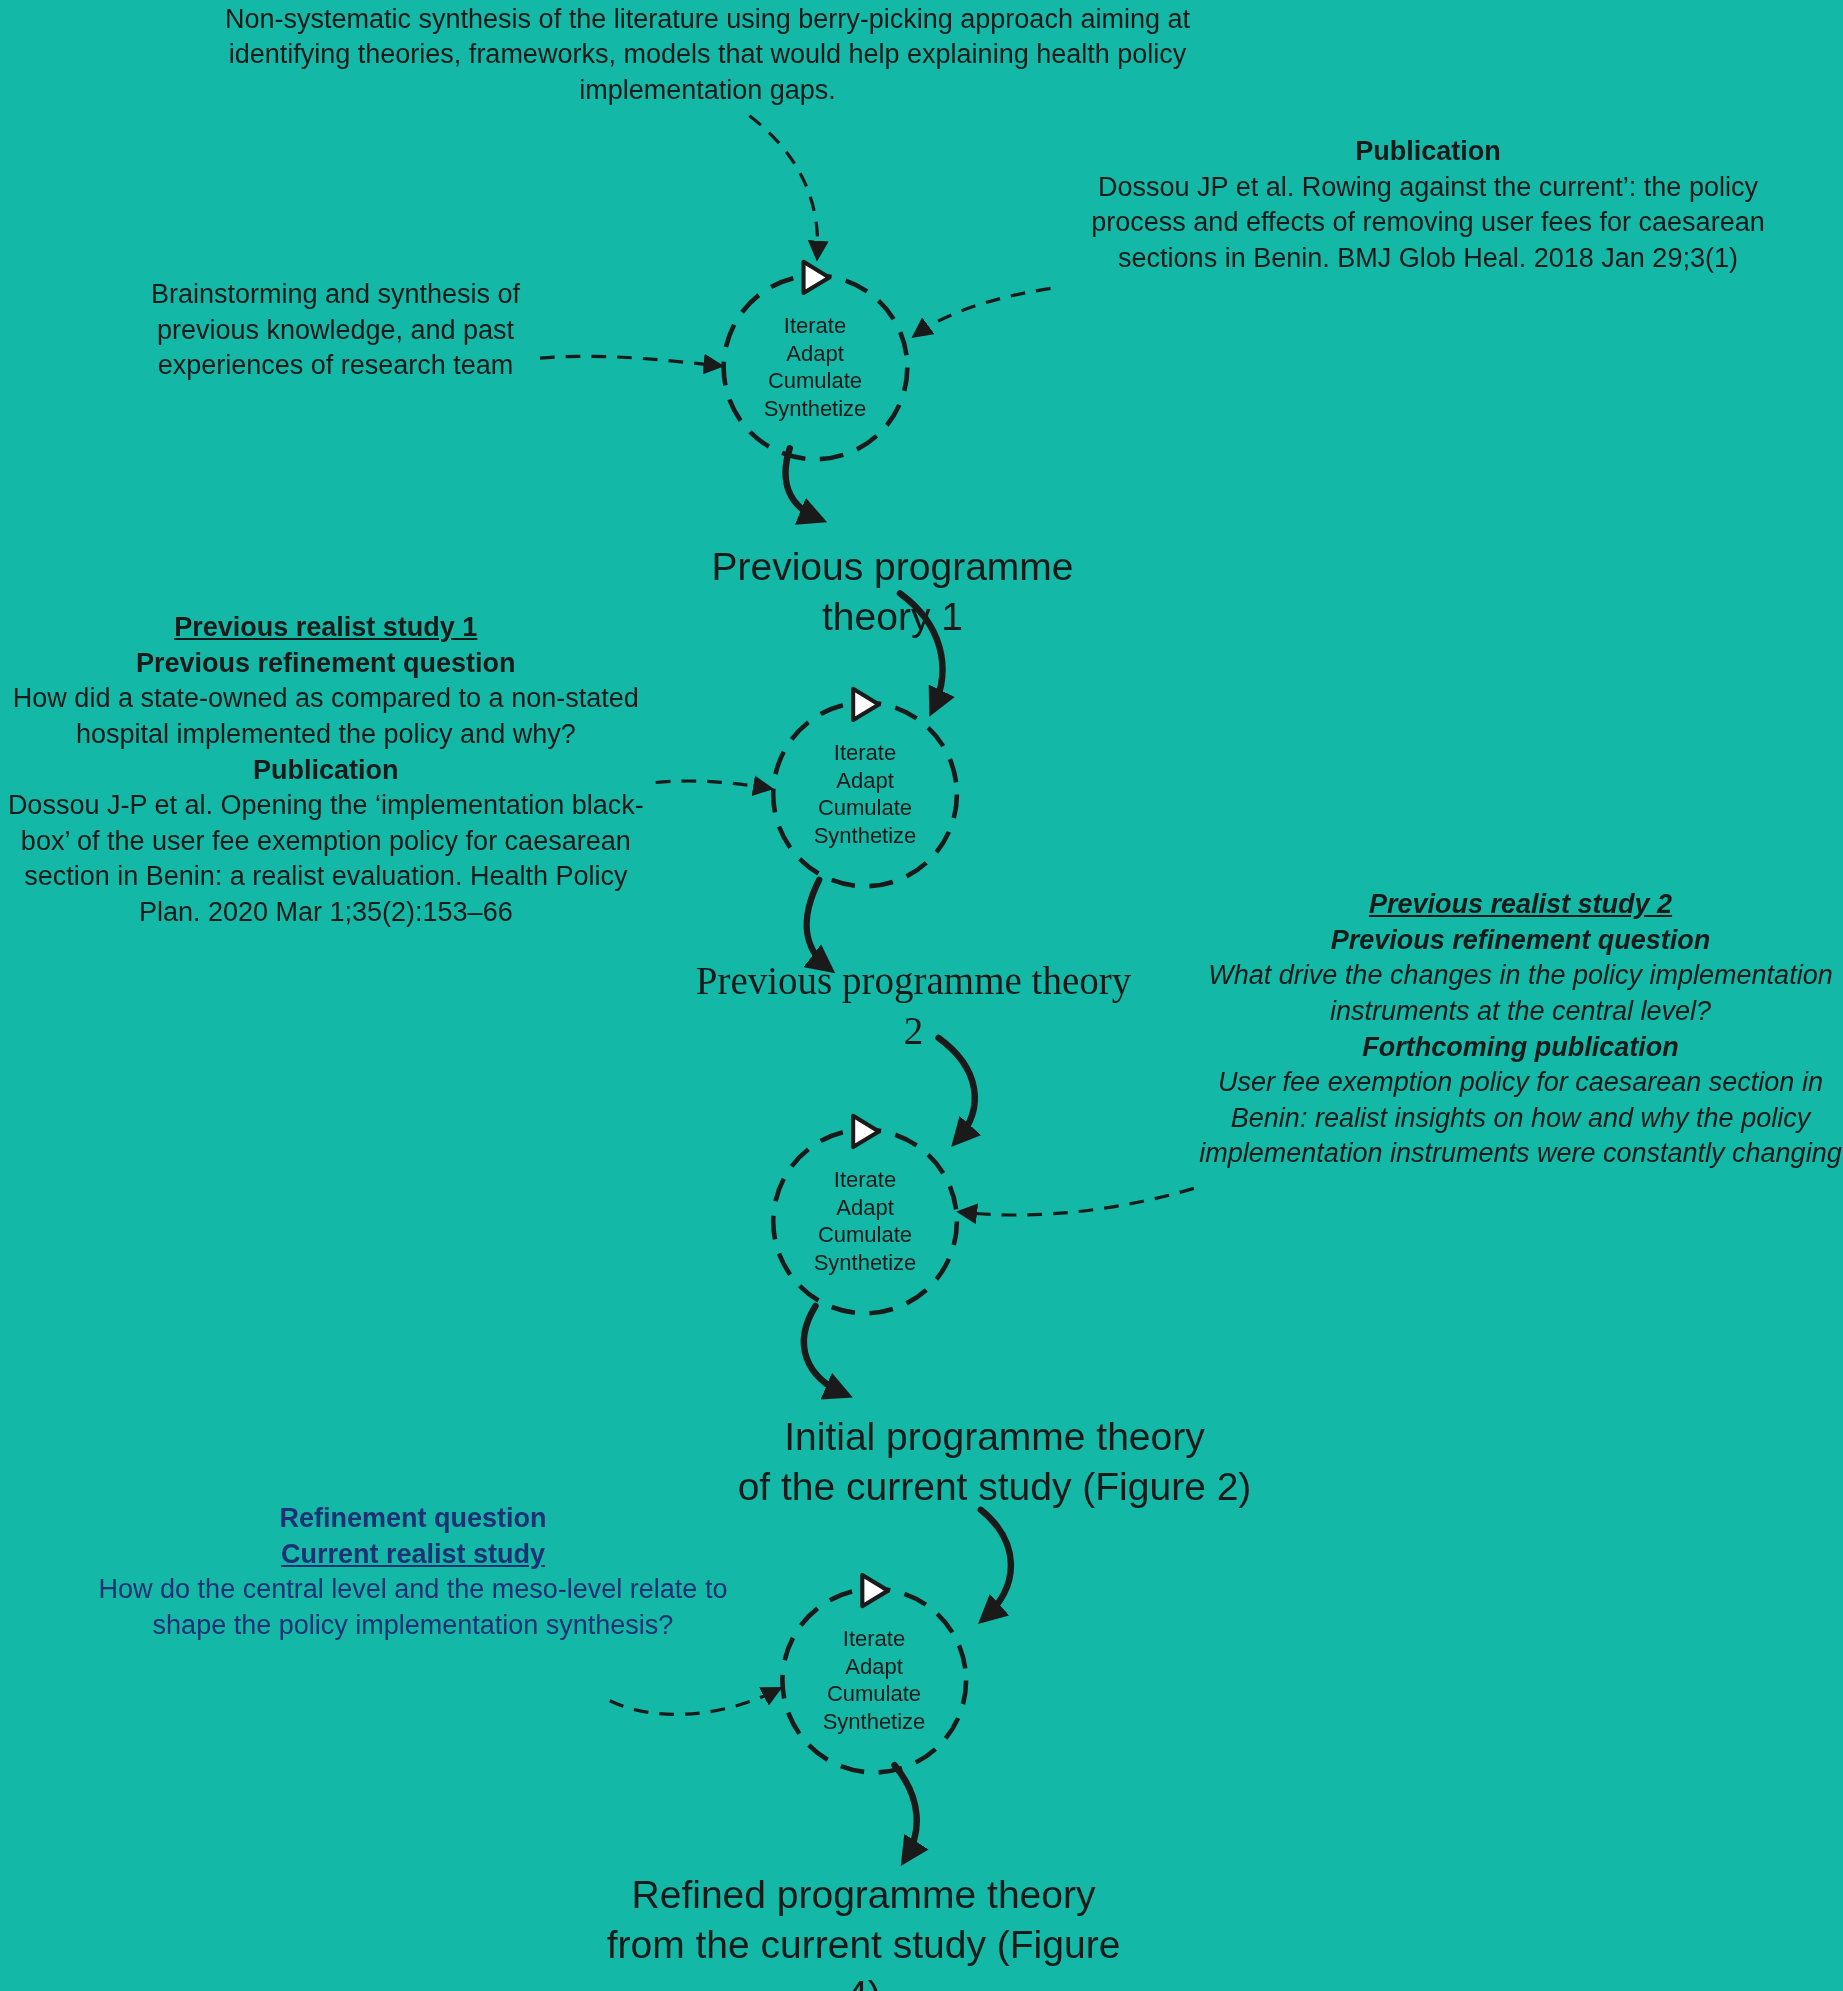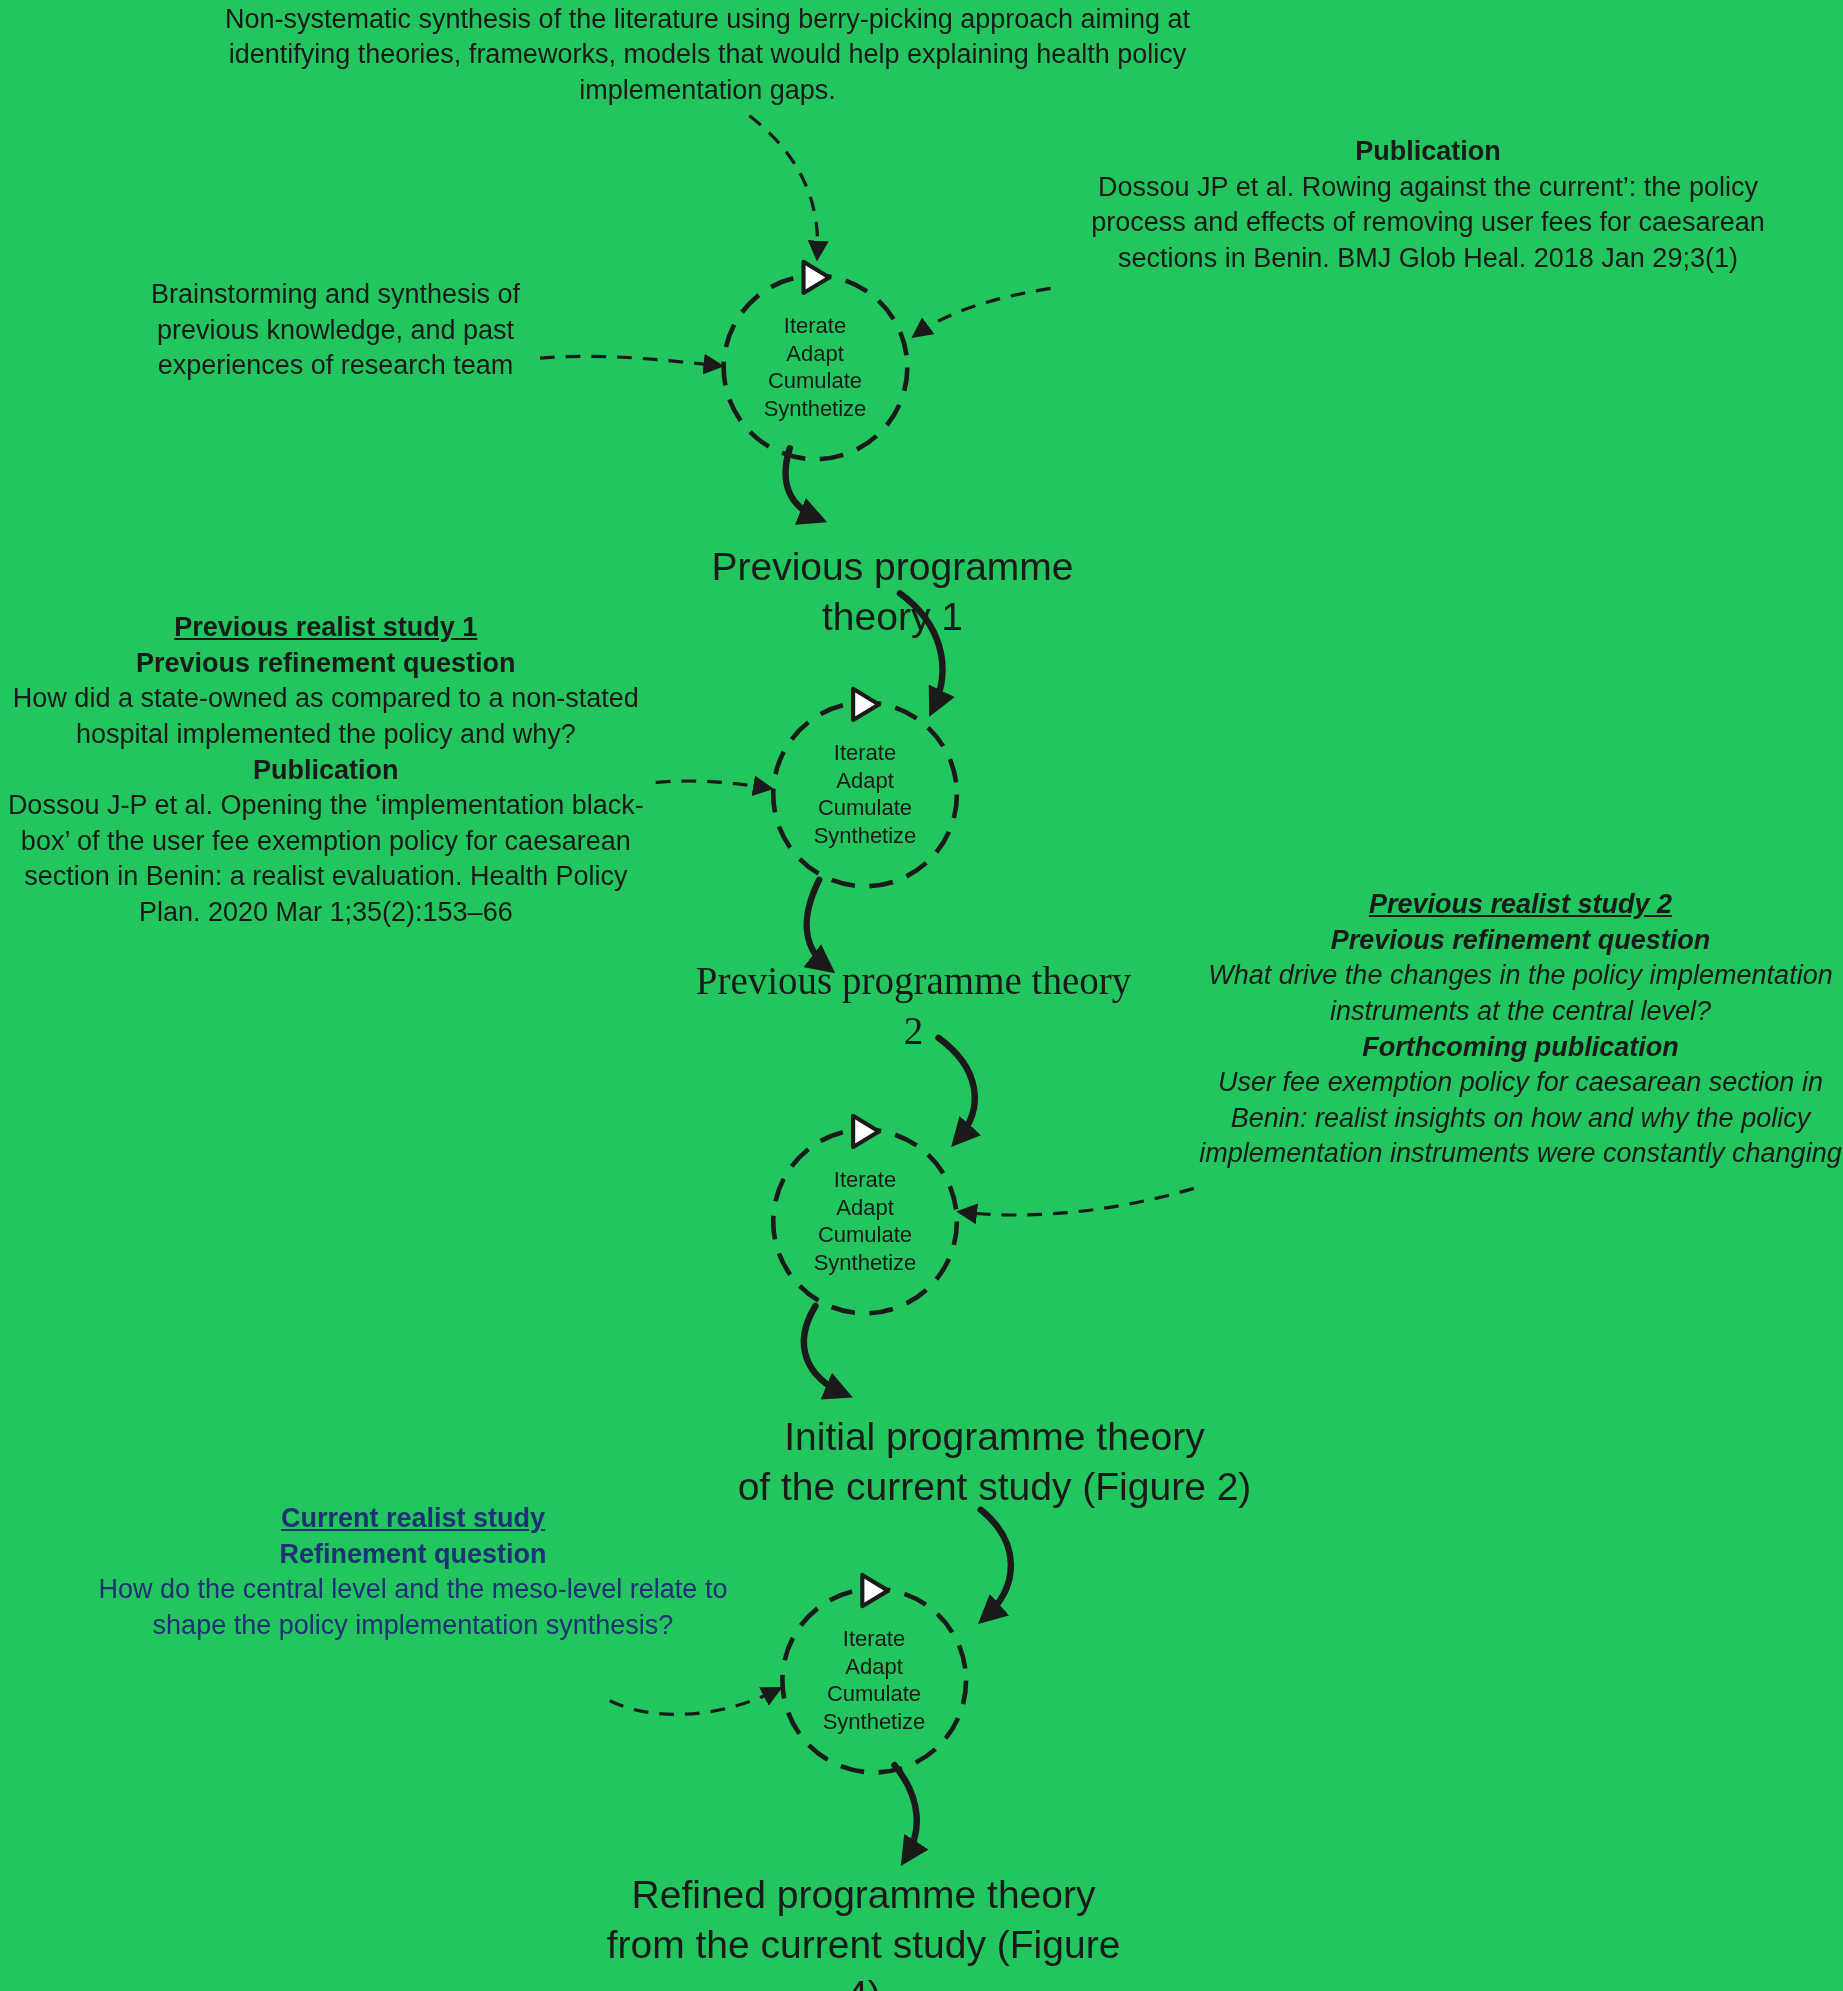--- a/index.html
+++ b/index.html
@@ -3,21 +3,21 @@
 <meta charset="utf-8">
 <style>
   :root { --blue:#1f3075; --ink:#1a1a1a; }
   * { margin:0; padding:0; box-sizing:border-box; }
   html,body { background:#ffffff; }
   body {
     font-family:"Liberation Sans","DejaVu Sans",sans-serif;
     color:var(--ink,#1a1a1a);
   }
   .canvas {
-    position:relative; width:1844px; height:1992px; background:#22c55e; overflow:hidden;
+    position:relative; width:1844px; height:1992px; background:#14b8a6; overflow:hidden;
   }
   .svg-layer { position:absolute; left:0; top:0; color:var(--ink,#1a1a1a); }
   .note {
     position:absolute; text-align:center; font-size:27px; line-height:1.32;
   }
   .note .line-block { display:block; }
   .bold { font-weight:700; }
   .u { text-decoration:underline; }
   .blue { color:var(--blue,#1f3075); }
   .label {
@@ -116,19 +116,19 @@
 
   <div class="note" style="left:1199px; top:887px; width:643px;font-style:italic;">
     <span class="line-block bold u">Previous realist study 2</span>
     <span class="line-block bold">Previous refinement question</span>
     <span class="line-block">What drive the changes in the policy implementation instruments at the central level?</span>
     <span class="line-block bold">Forthcoming publication</span>
     <span class="line-block">User fee exemption policy for caesarean section in Benin: realist insights on how and why the policy implementation instruments were constantly changing</span>
   </div>
 
   <div class="note blue" style="left:73px; top:1501px; width:680px;">
+    <span class="line-block bold">Refinement question</span>
     <span class="line-block bold u">Current realist study</span>
-    <span class="line-block bold">Refinement question</span>
     <span class="line-block">How do the central level and the meso-level relate to shape the policy implementation synthesis?</span>
   </div>
 
 </div>
 
 
 </body></html>

